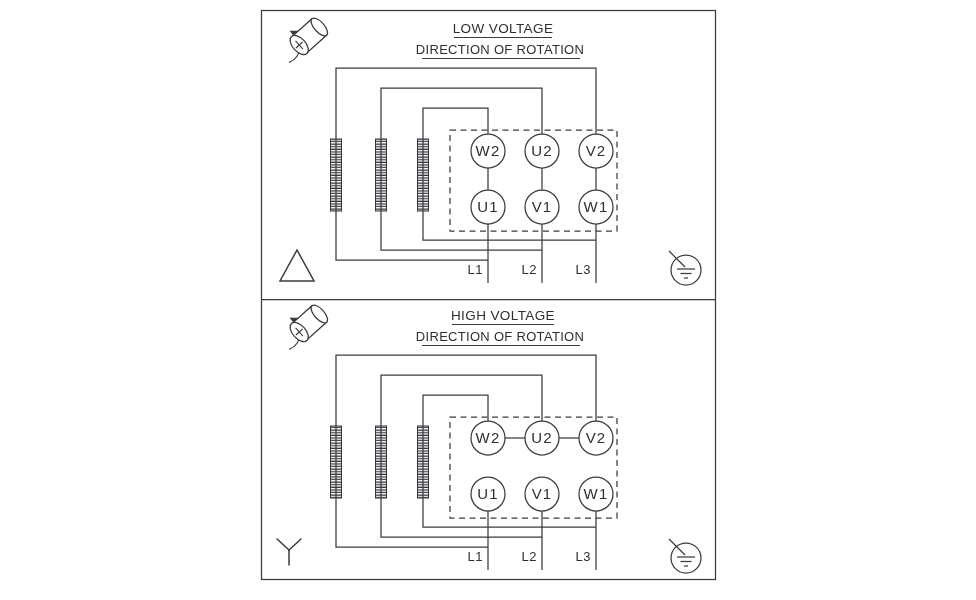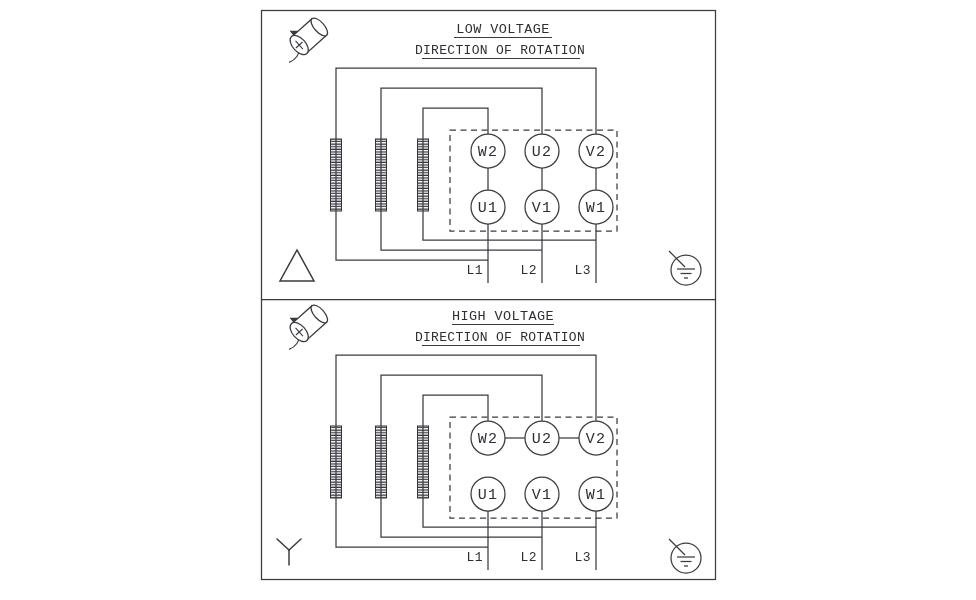--- a/index.html
+++ b/index.html
@@ -1,17 +1,17 @@
 <!DOCTYPE html>
 <html><head>
 <meta charset="utf-8">
 <style>
   html,body{margin:0;padding:0;background:#ffffff;}
   .stage{position:relative;width:976px;height:600px;background:#ffffff;overflow:hidden;
-         font-family:Liberation Mono, monospace;}
+         font-family:Liberation Sans, sans-serif;}
   svg{display:block;}
   .ln{stroke:#3b3b42;stroke-width:1.25;fill:none;}
   .lnthin{stroke:#3b3b42;stroke-width:1.1;fill:none;}
   .dashed{stroke:#3b3b42;stroke-width:1.25;fill:none;stroke-dasharray:6 4.5;}
   .whitefill{fill:#ffffff;stroke:#3b3b42;stroke-width:1.25;}
   .bar{fill:url(#hatch);stroke:#33333a;stroke-width:1;}
   .sym{stroke:#3b3b42;stroke-width:1.5;fill:none;stroke-linecap:round;}
   text{fill:#2e2e35;}
   .t-title{font-size:13.5px;letter-spacing:0.4px;}
   .t-sub{font-size:13px;letter-spacing:0.3px;}

